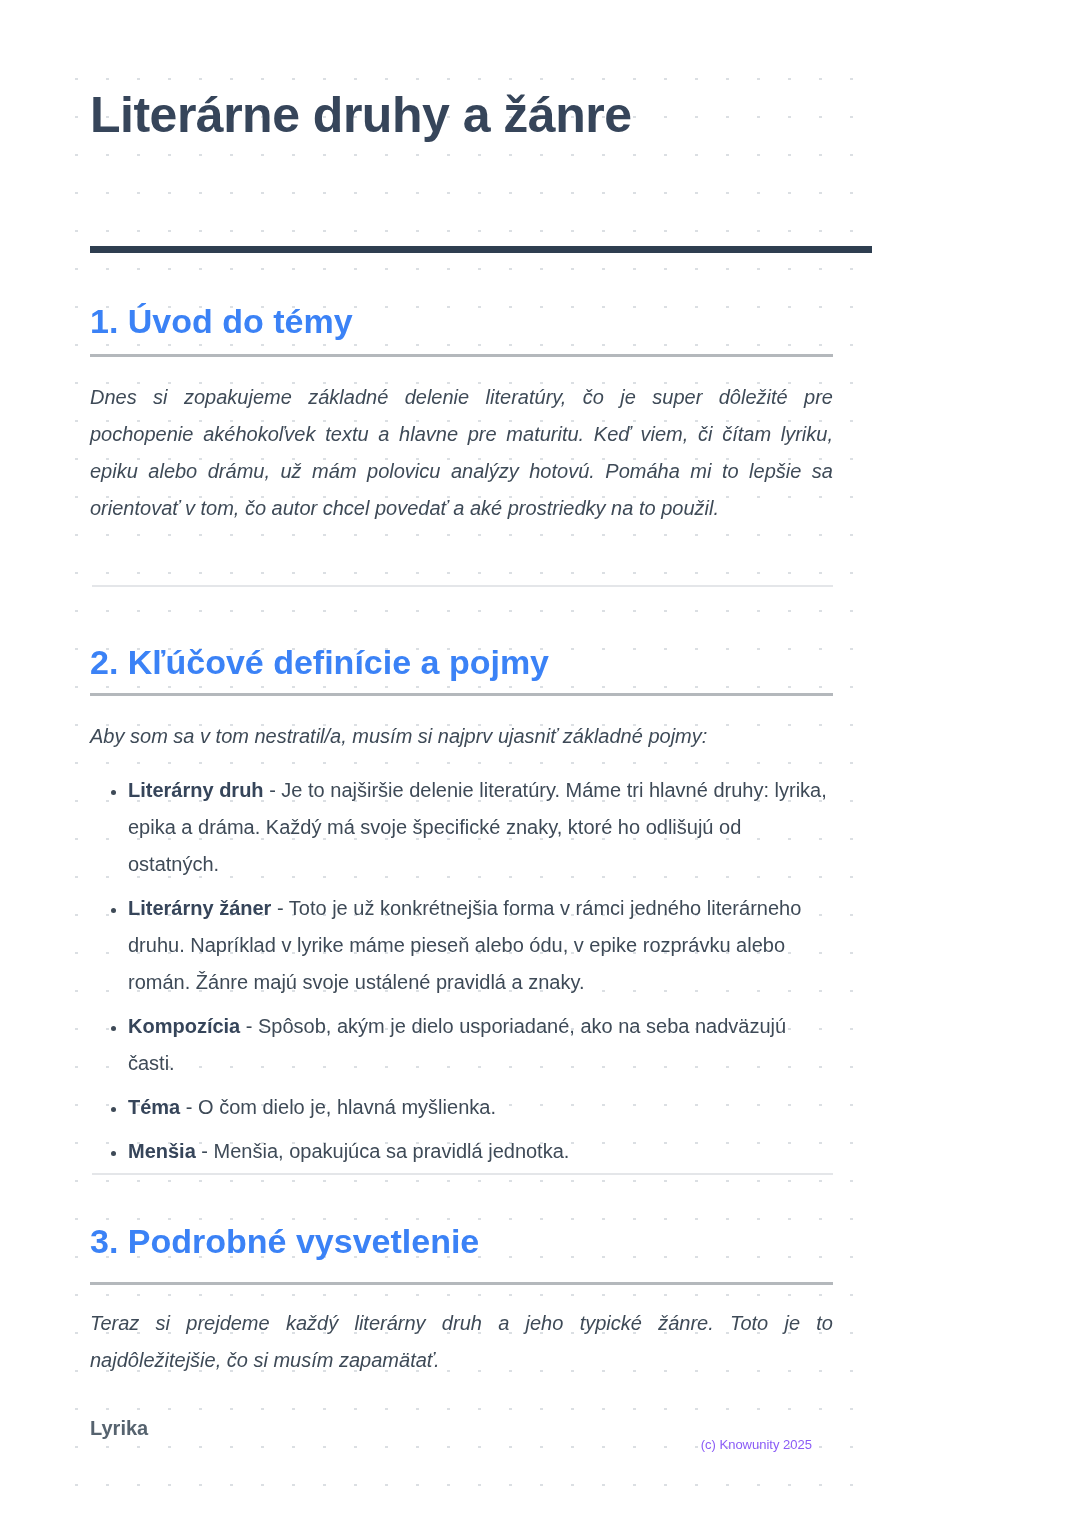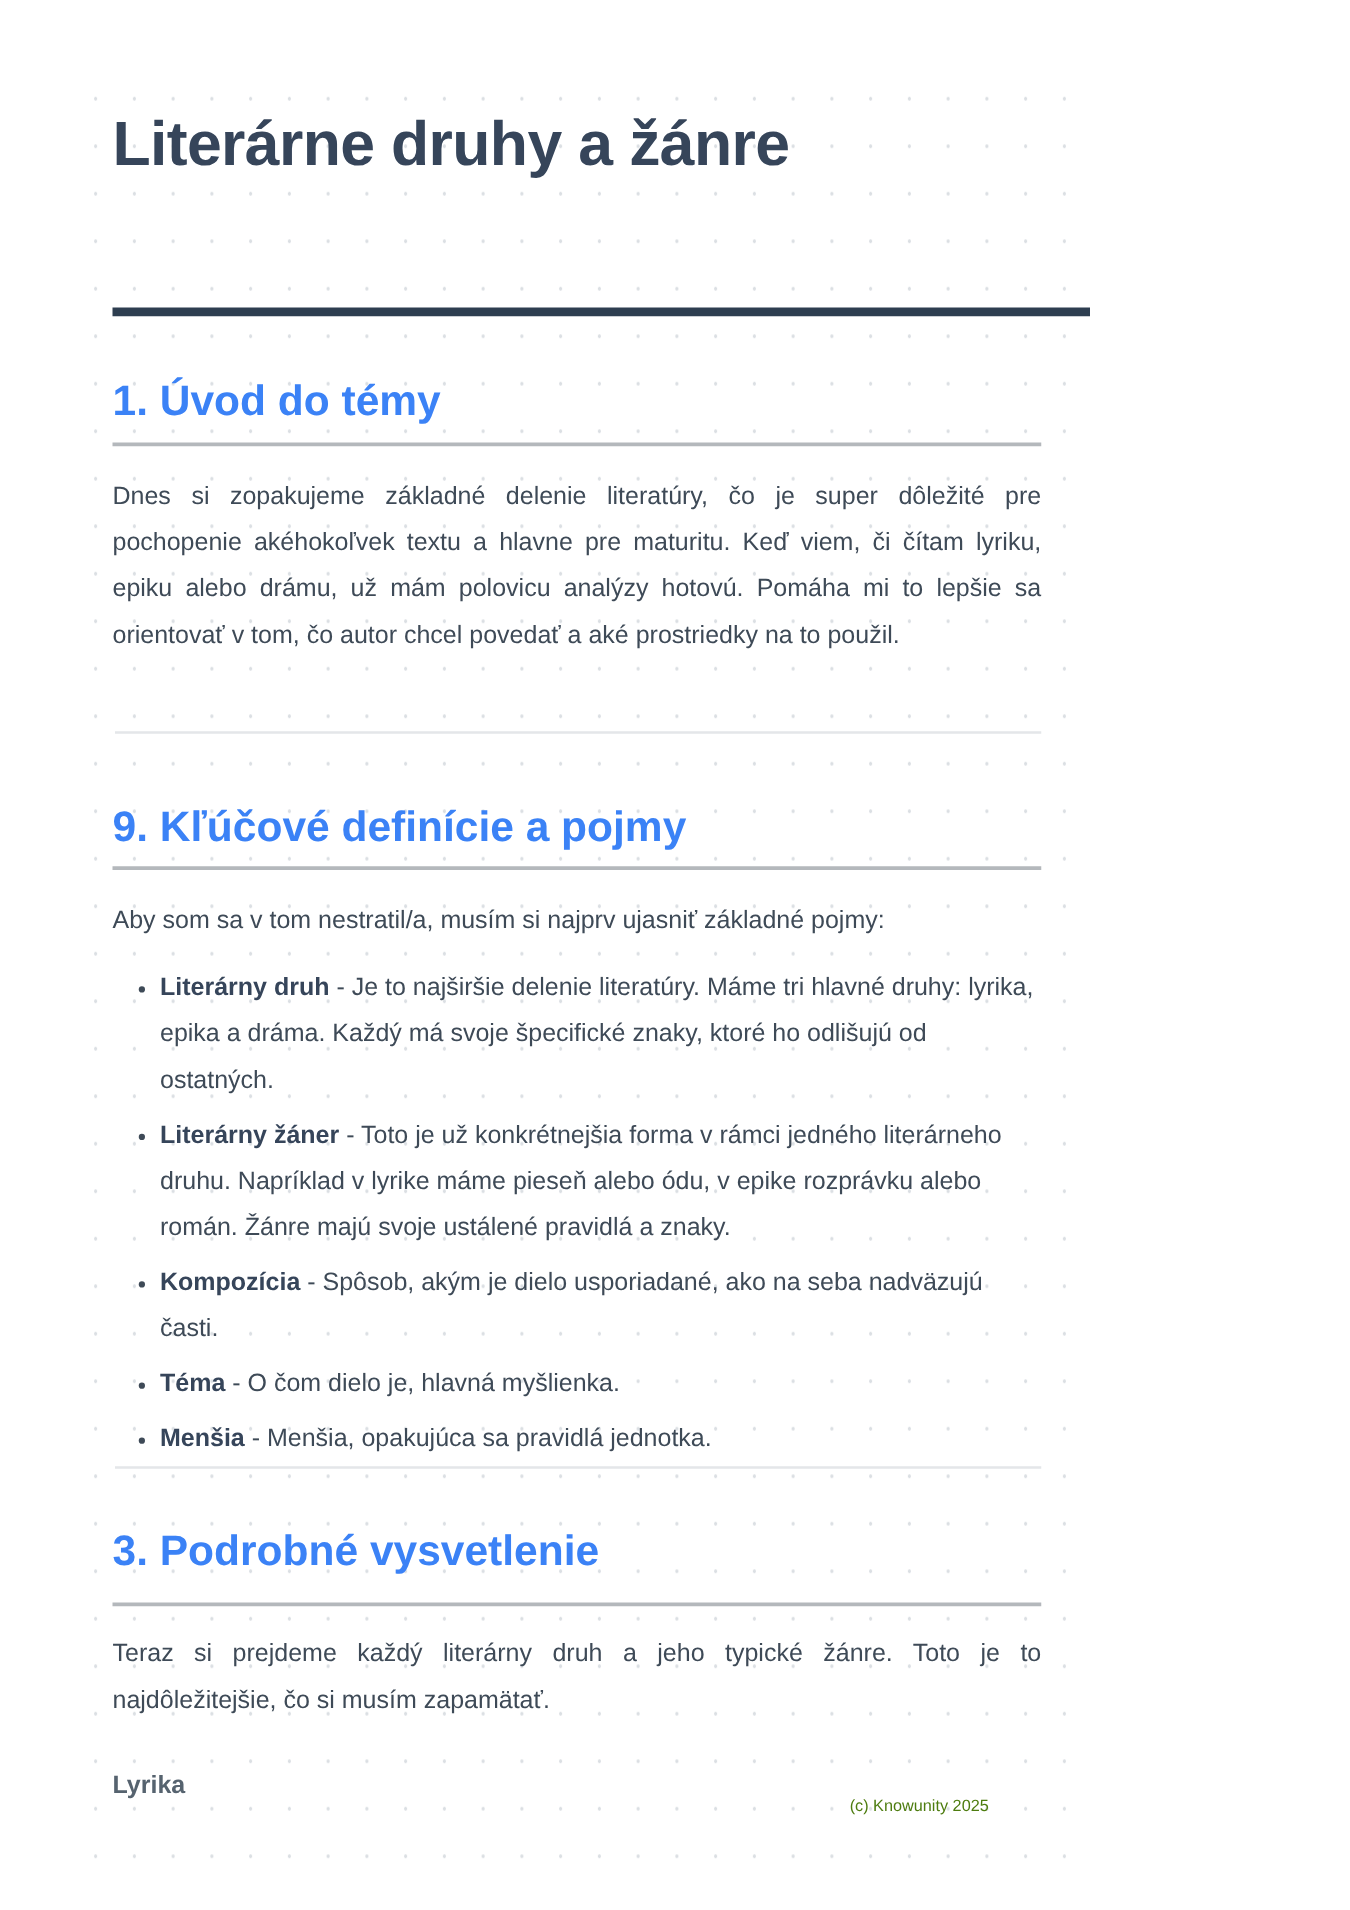--- a/index.html
+++ b/index.html
@@ -81,20 +81,21 @@
     background: #b4b8bc;
   }
   .para {
     position: absolute;
     left: 0;
     width: 743px;
     margin: 0;
     font-size: 20px;
     line-height: 37px;
     color: #3e4a57;
+    font-style: italic;
   }
   .justify { text-align: justify; }
   .soft-rule {
     position: absolute;
     left: 2px;
     width: 741px;
     height: 2px;
     background: #e4e6e9;
   }
   ul.def-list {
@@ -119,23 +120,23 @@
     left: 0;
     margin: 0;
     font-size: 20px;
     line-height: 40px;
     font-weight: 700;
     color: #56636f;
   }
   .copyright {
     position: absolute;
     top: 1437px;
-    right: 81px;
+    right: 60px;
     font-size: 13px;
-    color: #4d7c0f;
+    color: #8b5cf6;
     z-index: 3;
   }
   .layer { z-index: 2; }
 </style>
 </head>
 <body>
 
 <div class="page">
 
   <div class="dot-grid"></div>
@@ -147,21 +148,21 @@
 
     <div class="title-rule"></div>
 
     <h2 class="h2" style="top:299px">1. Úvod do témy</h2>
     <div class="h2-rule" style="top:354px"></div>
 
     <p class="para justify" style="top:379px">Dnes si zopakujeme základné delenie literatúry, čo je super dôležité pre pochopenie akéhokoľvek textu a hlavne pre maturitu. Keď viem, či čítam lyriku, epiku alebo drámu, už mám polovicu analýzy hotovú. Pomáha mi to lepšie sa orientovať v tom, čo autor chcel povedať a aké prostriedky na to použil.</p>
 
     <div class="soft-rule" style="top:585px"></div>
 
-    <h2 class="h2" style="top:640px">9. Kľúčové definície a pojmy</h2>
+    <h2 class="h2" style="top:640px">2. Kľúčové definície a pojmy</h2>
     <div class="h2-rule" style="top:693px"></div>
 
     <p class="para" style="top:718px">Aby som sa v tom nestratil/a, musím si najprv ujasniť základné pojmy:</p>
 
     <ul class="def-list" style="top:772px">
       <li><span class="term">Literárny druh</span><span> - Je to najširšie delenie literatúry. Máme tri hlavné druhy: lyrika, epika a dráma. Každý má svoje špecifické znaky, ktoré ho odlišujú od ostatných.</span></li>
       <li><span class="term">Literárny žáner</span><span> - Toto je už konkrétnejšia forma v rámci jedného literárneho druhu. Napríklad v lyrike máme pieseň alebo ódu, v epike rozprávku alebo román. Žánre majú svoje ustálené pravidlá a znaky.</span></li>
       <li><span class="term">Kompozícia</span><span> - Spôsob, akým je dielo usporiadané, ako na seba nadväzujú časti.</span></li>
       <li><span class="term">Téma</span><span> - O čom dielo je, hlavná myšlienka.</span></li>
       <li><span class="term">Menšia</span><span> - Menšia, opakujúca sa pravidlá jednotka.</span></li>

